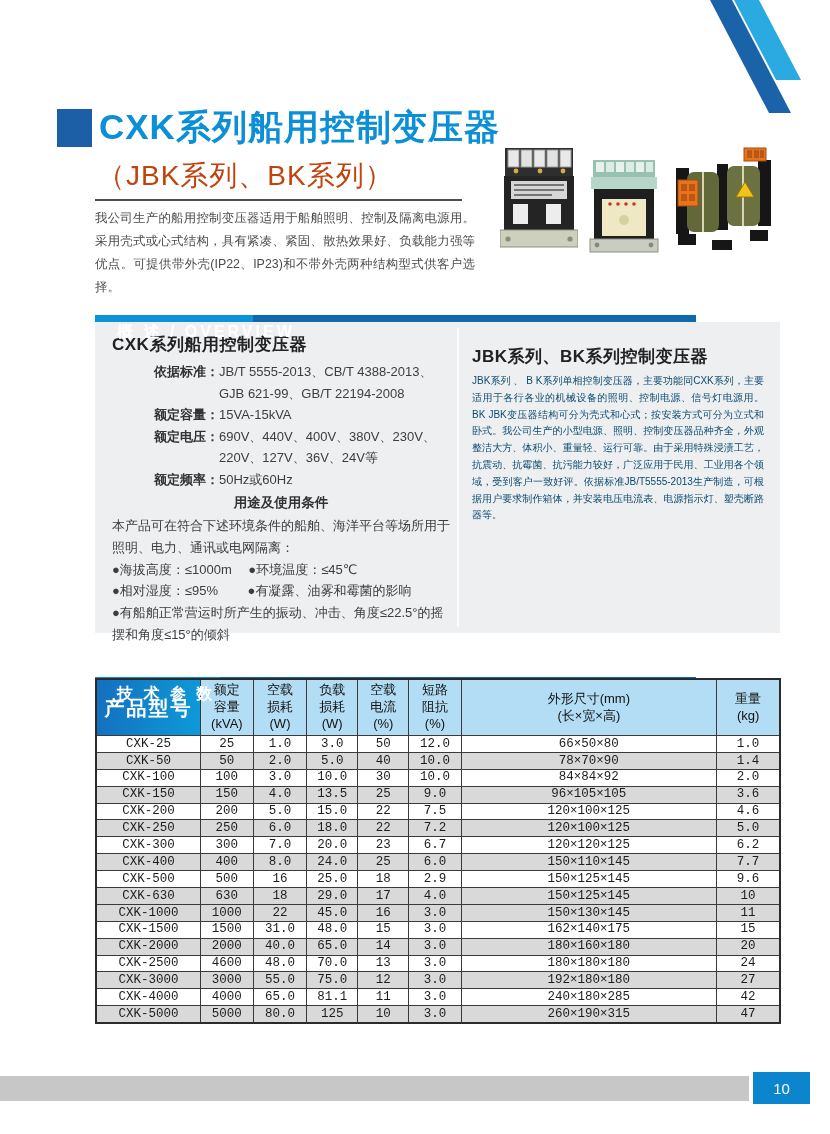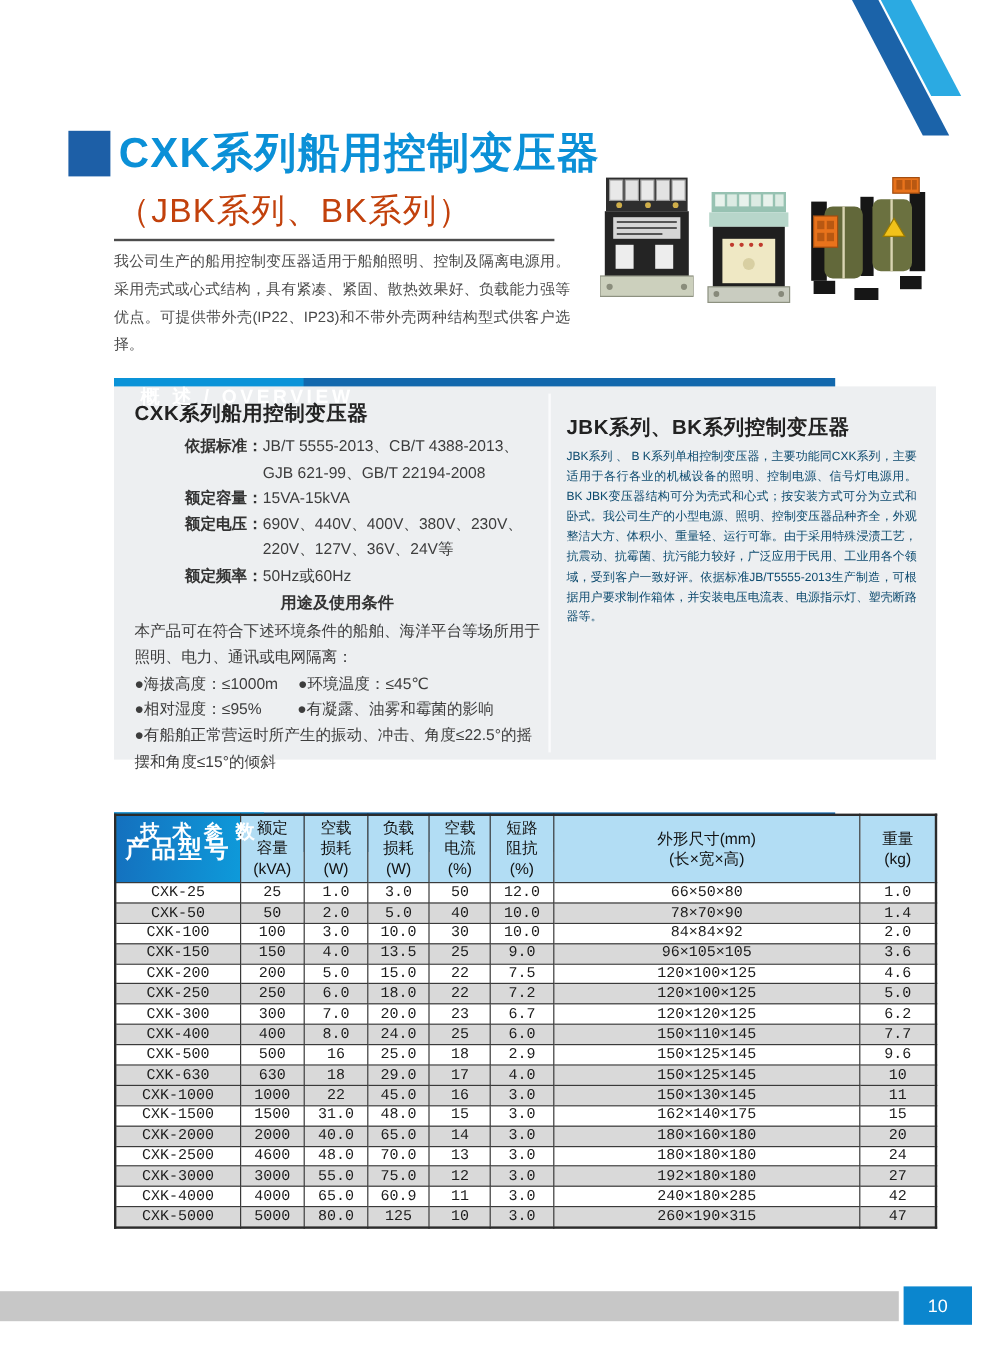--- a/index.html
+++ b/index.html
@@ -360,21 +360,21 @@
         <td>75.0</td>
         <td>12</td>
         <td>3.0</td>
         <td>192×180×180</td>
         <td>27</td>
       </tr>
       <tr>
         <td>CXK-4000</td>
         <td>4000</td>
         <td>65.0</td>
-        <td>60.9</td>
+        <td>81.1</td>
         <td>11</td>
         <td>3.0</td>
         <td>240×180×285</td>
         <td>42</td>
       </tr>
       <tr class="alt">
         <td>CXK-5000</td>
         <td>5000</td>
         <td>80.0</td>
         <td>125</td>

